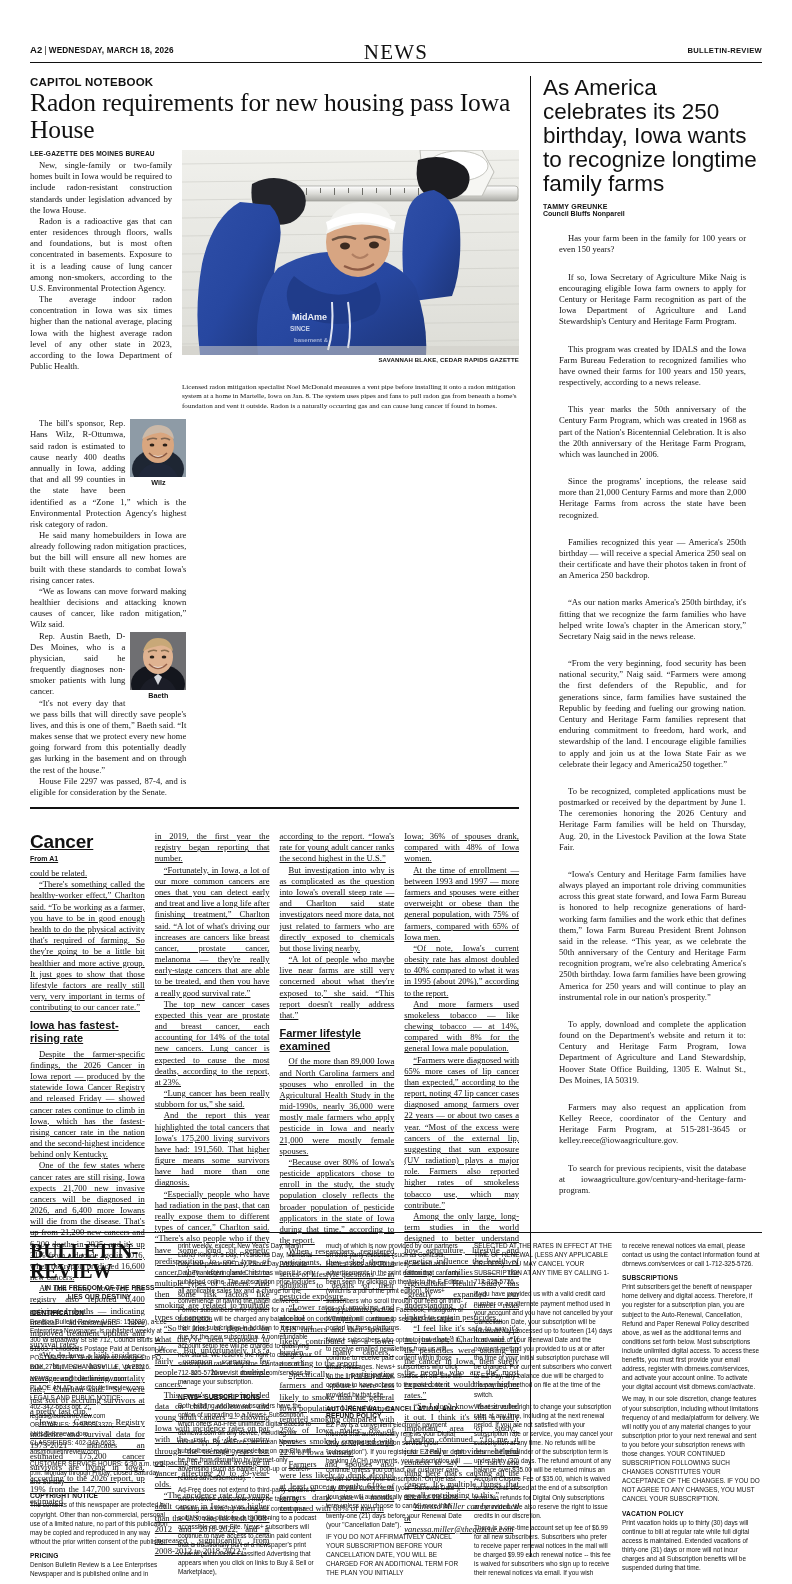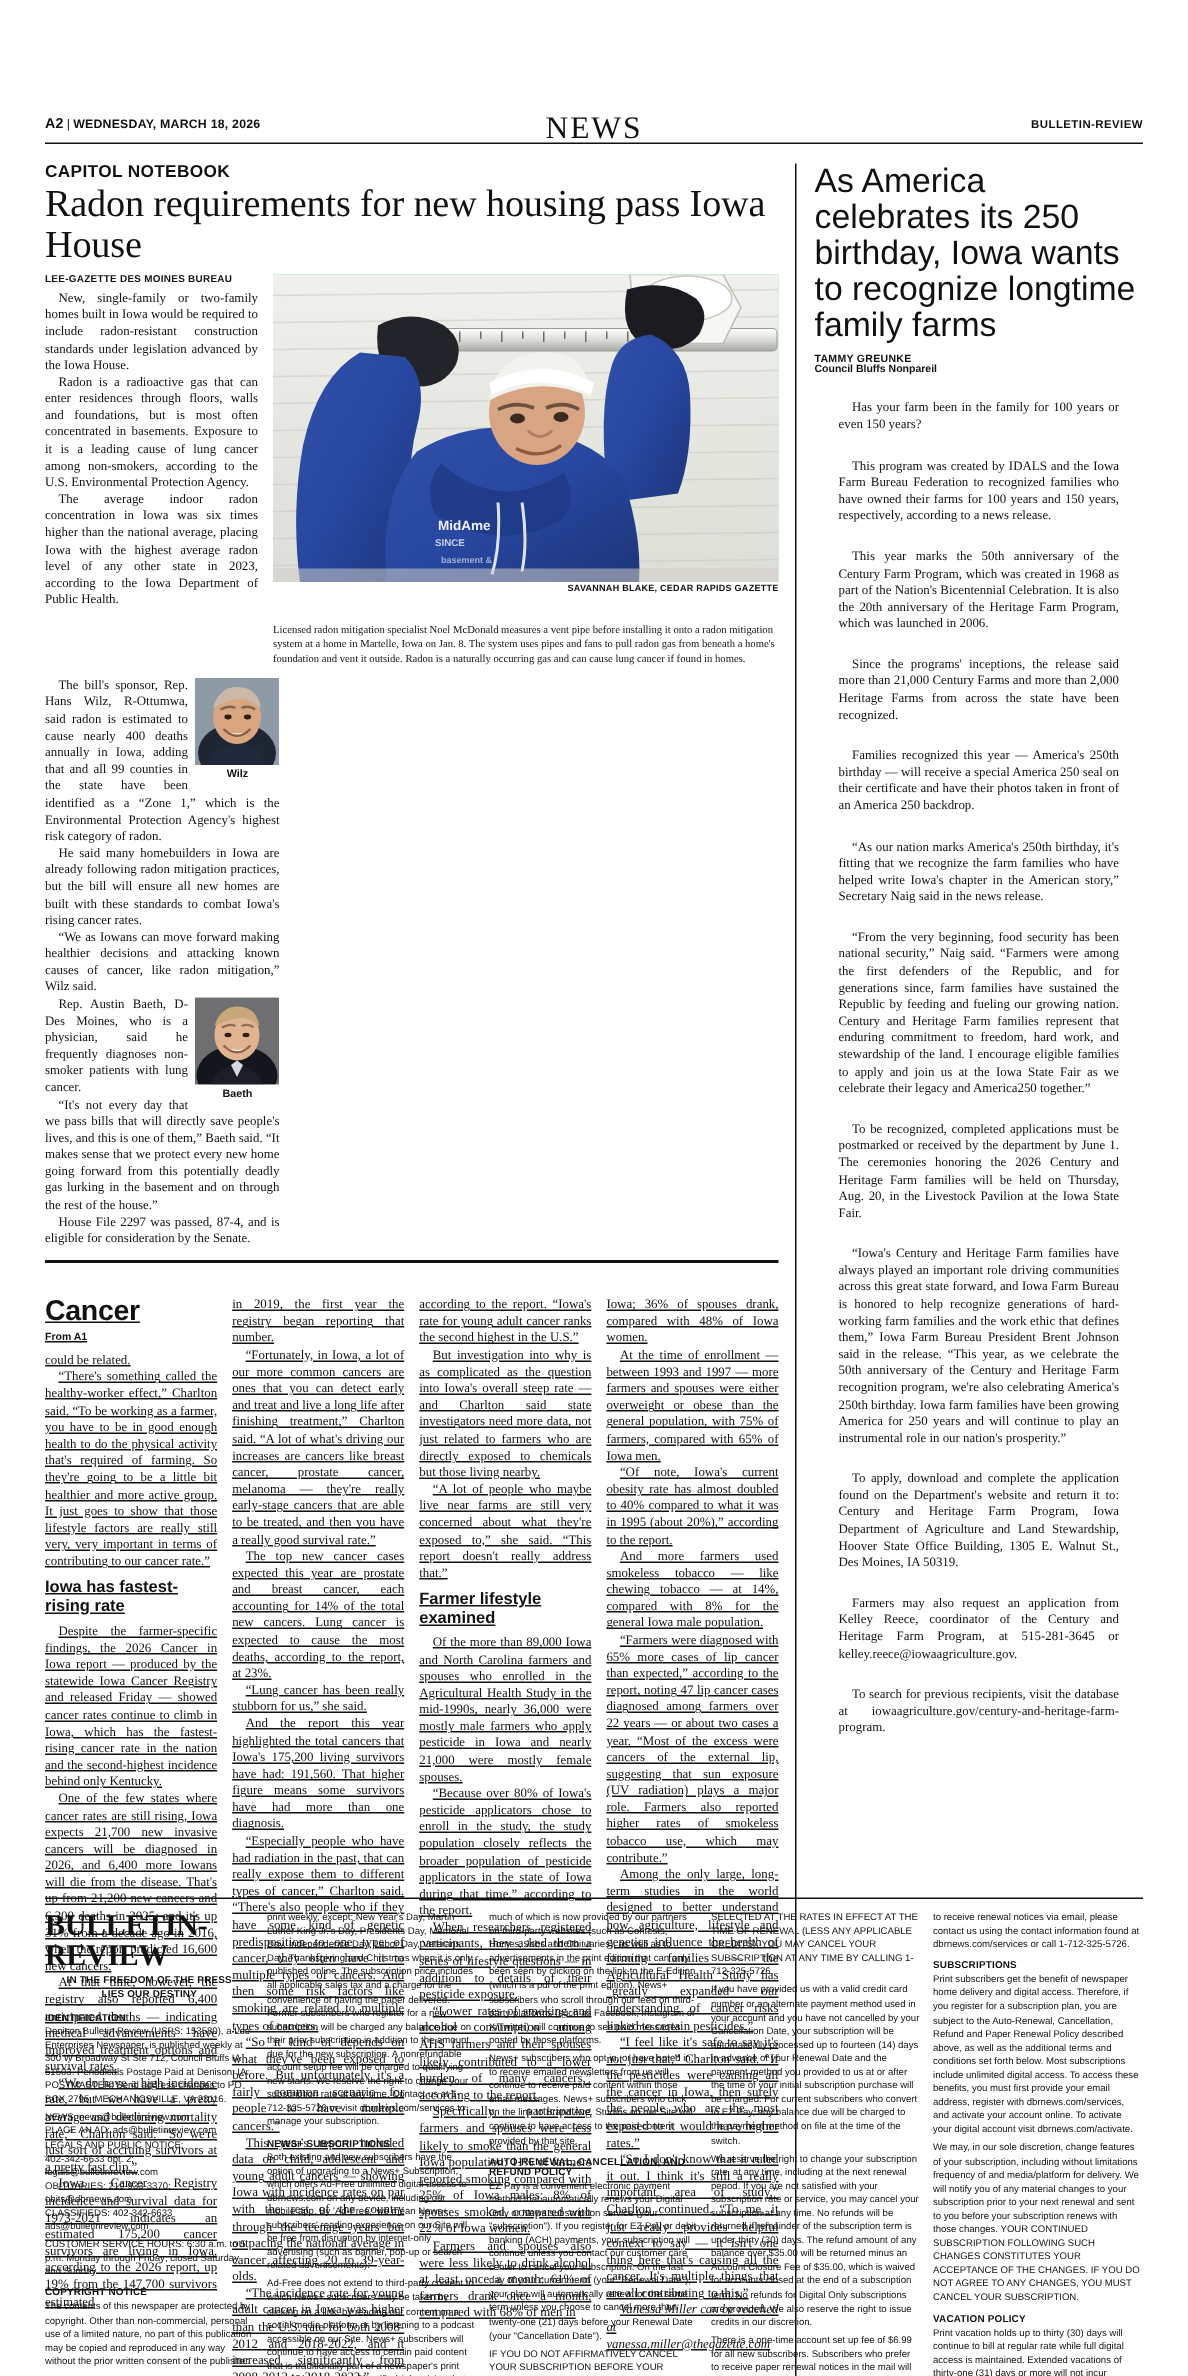--- a/index.html
+++ b/index.html
@@ -8,21 +8,21 @@
     width: 792px; height: 1584px;
     background: #ffffff;
     font-family: "Liberation Serif", serif;
     color: #111111;
     overflow: hidden;
   }
   .page { position: relative; width: 792px; height: 1584px; padding: 0 30px; }
 
   
   .topbar { display:flex; align-items:baseline; justify-content:space-between;
-            padding-top: 44px; margin-top: 33px; }
+            padding-top: 44px; }
   .folio { font-family:"Liberation Sans", sans-serif; font-size:8.2px; font-weight:700;
            letter-spacing:.02em; color:#111; white-space:nowrap; }
   .folio .pg { font-size:9.5px; font-weight:700; }
   .folio .sep { font-weight:400; padding:0 2px; }
   .folio .date { font-weight:600; }
   .section-word { font-family:"Liberation Serif", serif; font-size:21px;
                   letter-spacing:.06em; color:#111; position:absolute;
                   left:0; right:0; text-align:center; top:40px; }
   .brandmark { font-family:"Liberation Sans", sans-serif; font-size:7.6px;
                font-weight:700; letter-spacing:.04em; }
@@ -45,21 +45,21 @@
 
   p.body { font-size:8.6px; line-height:1.30; margin:0; text-align:justify;
            text-indent:9px; hyphens:auto; -webkit-hyphens:auto; }
   p.body.noind { text-indent:0; }
 
   
   .a1-top { display:flex; gap:10px; }
   .a1-left { width:153px; }
   .photo-wrap { width:337px; }
   .photo { width:337px; height:205px; position:relative; overflow:hidden;
-           background:#86efac; }
+           background:#737373; }
   .credit { font-family:"Liberation Sans", sans-serif; font-size:6px;
             font-weight:700; letter-spacing:.03em; text-align:right;
             margin-top:2px; }
   .caption { font-family:Liberation Serif, serif; font-size:7.1px;
              line-height:1.33; margin-top:20px; text-align:left; }
 
   .a1-bottom { margin-top:7px; }
 
   
   .mug { width:56px; height:67px; float:right; margin:1px 0 2px 5px;
@@ -326,20 +326,21 @@
         </div>
       </div>
     </div>
 
     <div class="right-zone">
       <h2 class="rail-head">As America celebrates its 250 birthday, Iowa wants to recognize longtime family farms</h2>
       <div class="rail-byline">TAMMY GREUNKE</div>
       <div class="rail-org">Council Bluffs Nonpareil</div>
       <div class="rail-body">
         <p>Has your farm been in the family for 100 years or even 150 years?</p>
+        <p>If so, Iowa Secretary of Agriculture Mike Naig is encouraging eligible Iowa farm owners to apply for Century or Heritage Farm recognition as part of the Iowa Department of Agriculture and Land Stewardship's Century and Heritage Farm Program.</p>
         <p>This program was created by IDALS and the Iowa Farm Bureau Federation to recognized families who have owned their farms for 100 years and 150 years, respectively, according to a news release.</p>
         <p>This year marks the 50th anniversary of the Century Farm Program, which was created in 1968 as part of the Nation's Bicentennial Celebration. It is also the 20th anniversary of the Heritage Farm Program, which was launched in 2006.</p>
         <p>Since the programs' inceptions, the release said more than 21,000 Century Farms and more than 2,000 Heritage Farms from across the state have been recognized.</p>
         <p>Families recognized this year — America's 250th birthday — will receive a special America 250 seal on their certificate and have their photos taken in front of an America 250 backdrop.</p>
         <p>“As our nation marks America's 250th birthday, it's fitting that we recognize the farm families who have helped write Iowa's chapter in the American story,” Secretary Naig said in the news release.</p>
         <p>“From the very beginning, food security has been national security,” Naig said. “Farmers were among the first defenders of the Republic, and for generations since, farm families have sustained the Republic by feeding and fueling our growing nation. Century and Heritage Farm families represent that enduring commitment to freedom, hard work, and stewardship of the land. I encourage eligible families to apply and join us at the Iowa State Fair as we celebrate their legacy and America250 together.”</p>
         <p>To be recognized, completed applications must be postmarked or received by the department by June 1. The ceremonies honoring the 2026 Century and Heritage Farm families will be held on Thursday, Aug. 20, in the Livestock Pavilion at the Iowa State Fair.</p>
         <p>“Iowa's Century and Heritage Farm families have always played an important role driving communities across this great state forward, and Iowa Farm Bureau is honored to help recognize generations of hard-working farm families and the work ethic that defines them,” Iowa Farm Bureau President Brent Johnson said in the release. “This year, as we celebrate the 50th anniversary of the Century and Heritage Farm recognition program, we're also celebrating America's 250th birthday. Iowa farm families have been growing America for 250 years and will continue to play an instrumental role in our nation's prosperity.”</p>
         <p>To apply, download and complete the application found on the Department's website and return it to: Century and Heritage Farm Program, Iowa Department of Agriculture and Land Stewardship, Hoover State Office Building, 1305 E. Walnut St., Des Moines, IA 50319.</p>
         <p>Farmers may also request an application from Kelley Reece, coordinator of the Century and Heritage Farm Program, at 515-281-3645 or kelley.reece@iowaagriculture.gov.</p>

